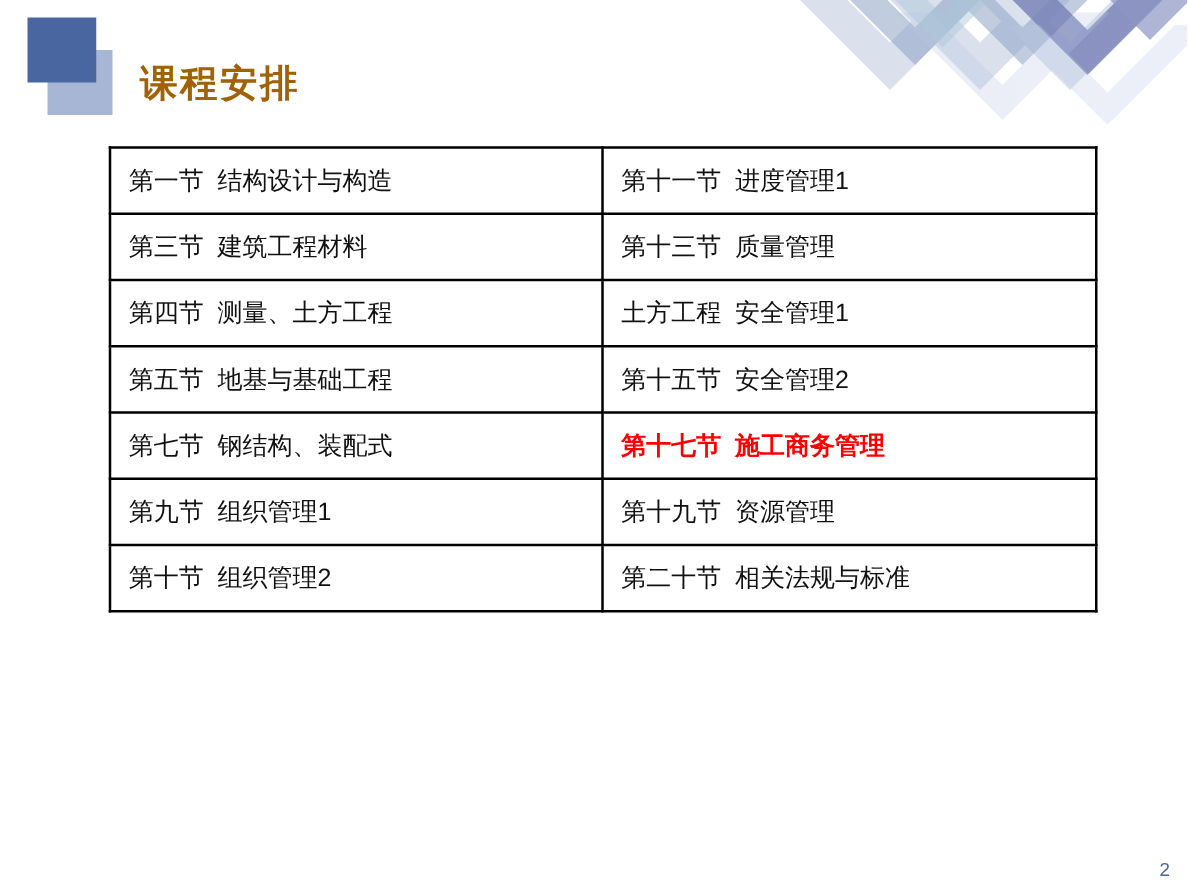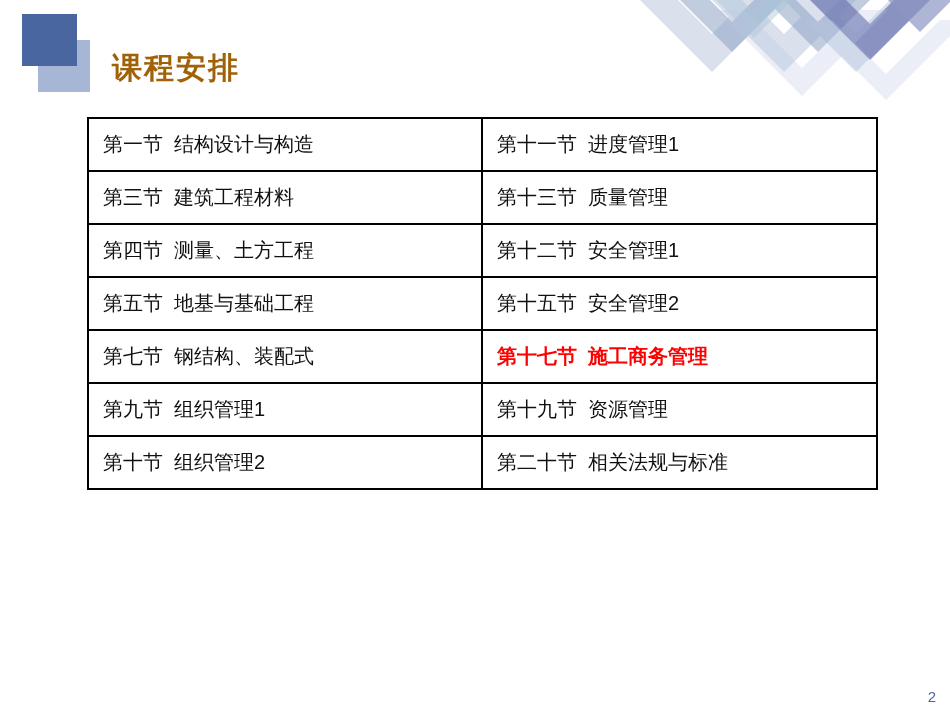--- a/index.html
+++ b/index.html
@@ -184,21 +184,21 @@
       </tr>
 
 
       <tr>
         <td><span class="cell-num">第三节</span><span class="cell-gap"></span><span class="cell-name">建筑工程材料</span></td>
         <td><span class="cell-num">第十三节</span><span class="cell-gap"></span><span class="cell-name">质量管理</span></td>
       </tr>
 
       <tr>
         <td><span class="cell-num">第四节</span><span class="cell-gap"></span><span class="cell-name">测量、土方工程</span></td>
-        <td><span class="cell-num">第十二节</span><span class="cell-gap"></span><span class="cell-name">安全管理1</span></td>
+        <td><span class="cell-num">土方工程</span><span class="cell-gap"></span><span class="cell-name">安全管理1</span></td>
       </tr>
 
       <tr>
         <td><span class="cell-num">第五节</span><span class="cell-gap"></span><span class="cell-name">地基与基础工程</span></td>
         <td><span class="cell-num">第十五节</span><span class="cell-gap"></span><span class="cell-name">安全管理2</span></td>
       </tr>
 
 
       <tr>
         <td><span class="cell-num">第七节</span><span class="cell-gap"></span><span class="cell-name">钢结构、装配式</span></td>

